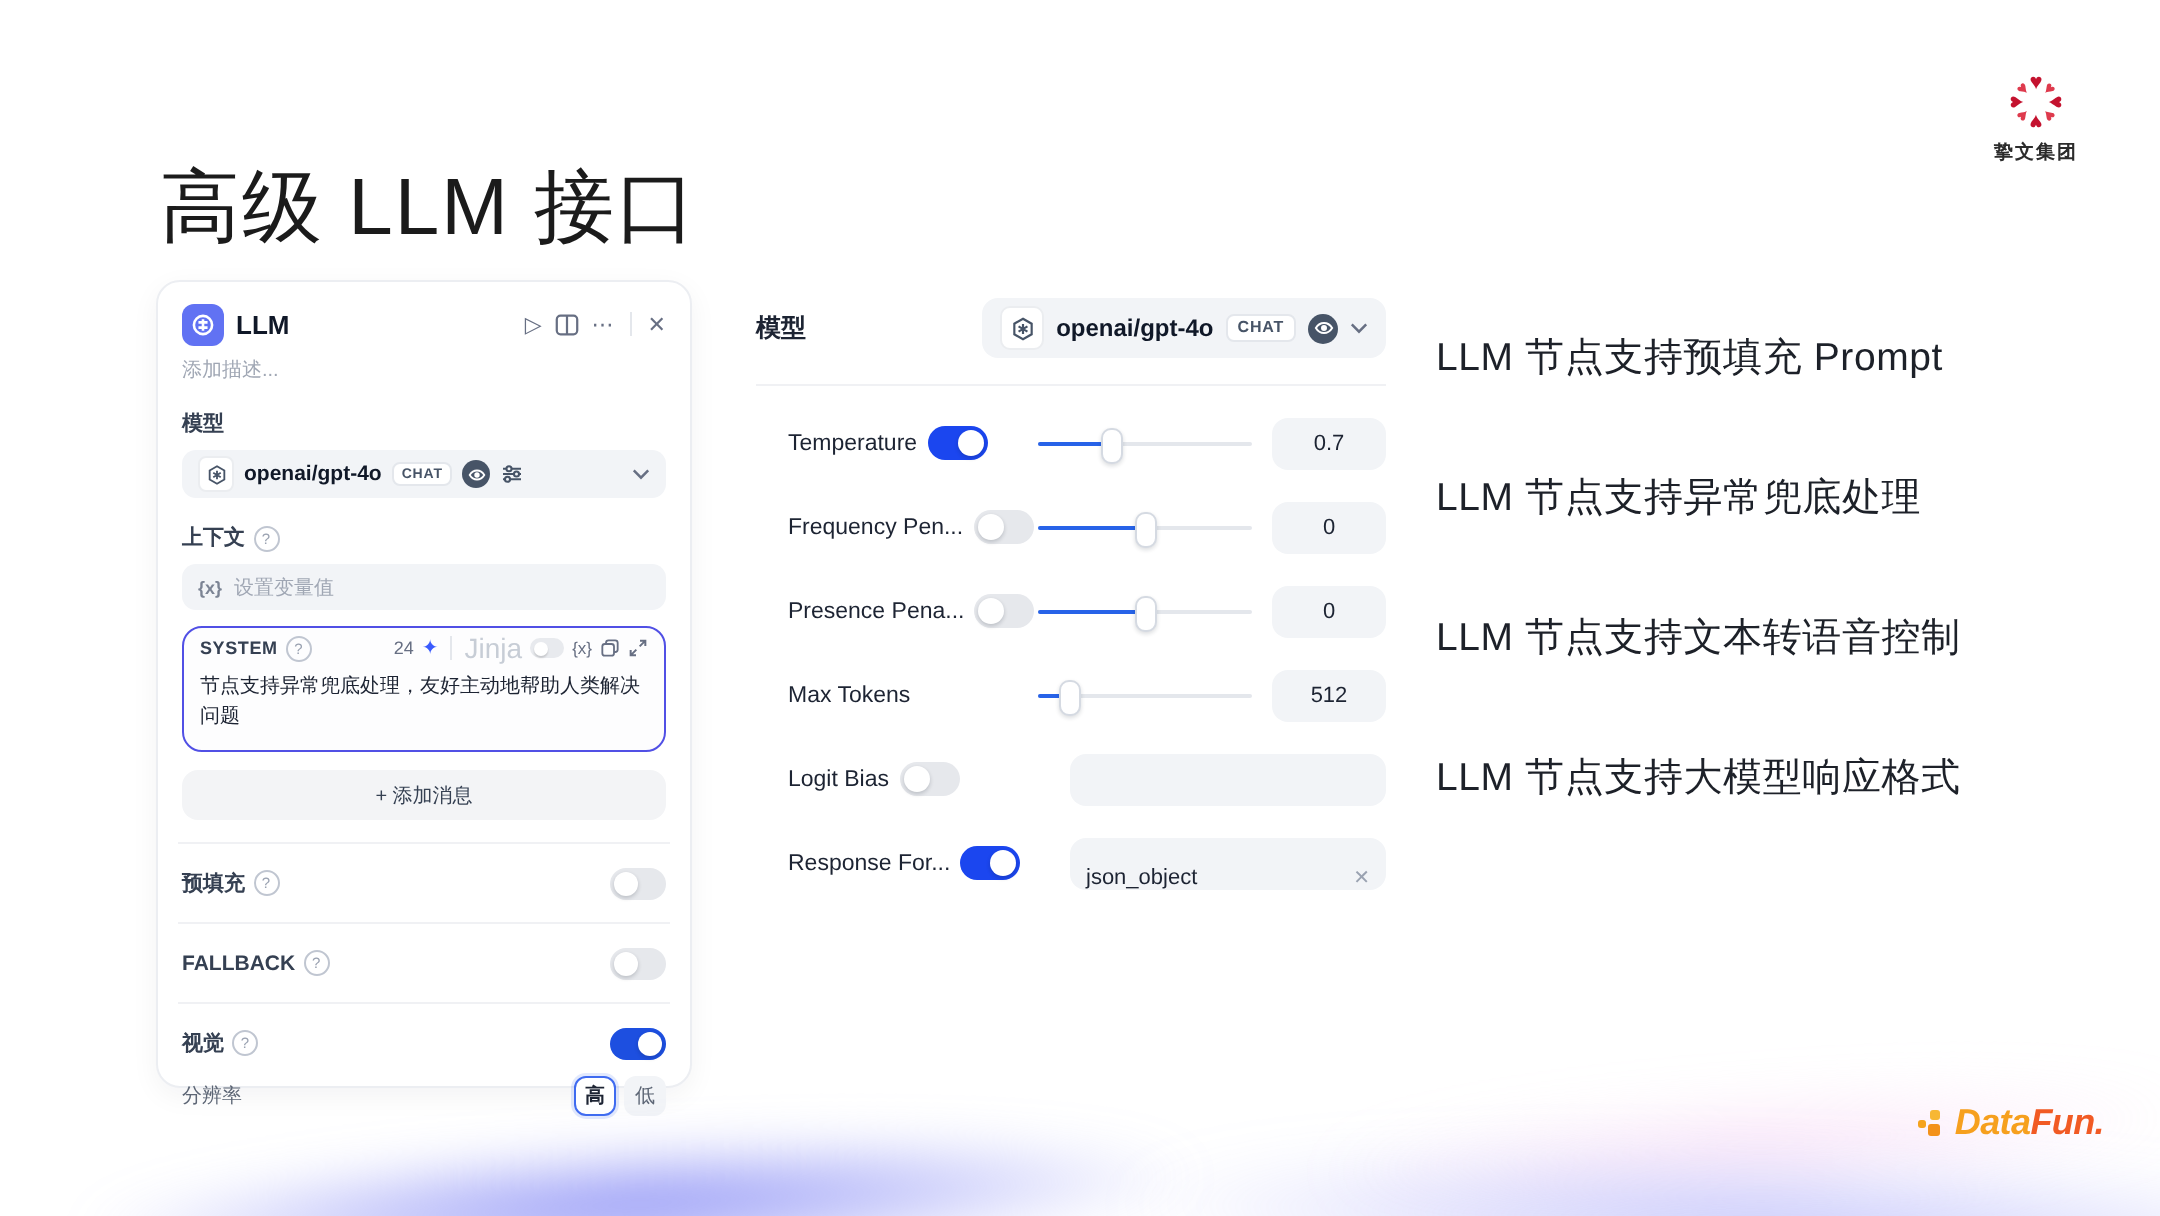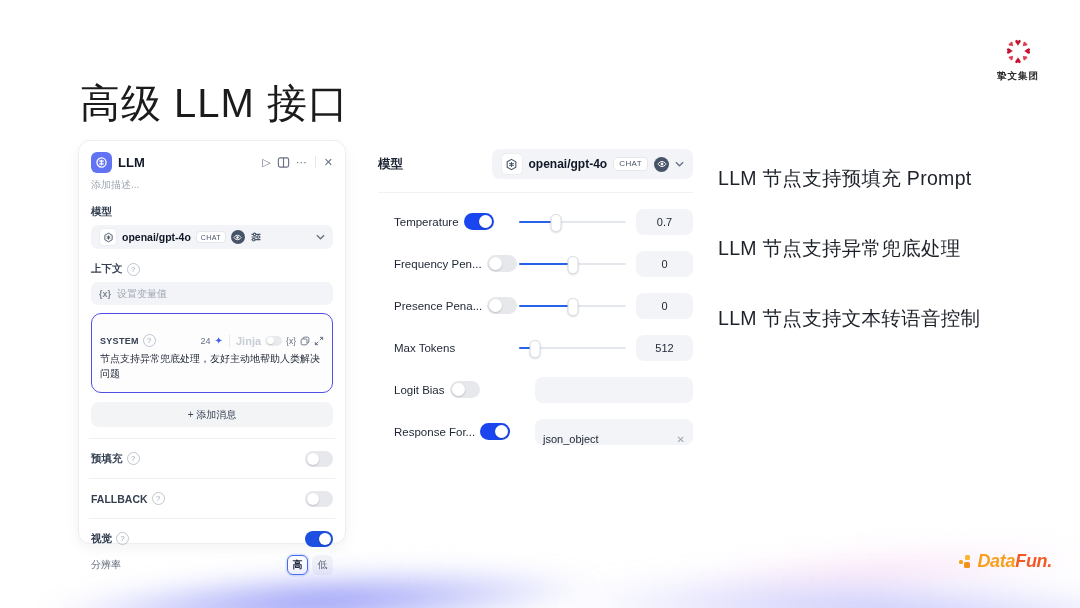--- a/index.html
+++ b/index.html
@@ -28,36 +28,36 @@
   .hsep{width:1px;height:12px;background:#e4e7ec;margin:0 2px;}
   .np-desc{margin-top:5px;font-size:10px;color:#a0a7b4;}
   .sec-label{margin-top:13px;font-size:10.5px;font-weight:700;color:#354052;display:flex;align-items:center;}
   .q{display:inline-flex;width:11px;height:11px;border:1px solid #c0c6d1;border-radius:50%;
      color:#9aa2b1;font-size:7.5px;align-items:center;justify-content:center;margin-left:4px;font-weight:400;}
   .np-select{margin-top:6px;height:24px;background:#f2f4f7;border-radius:7px;display:flex;
              align-items:center;gap:5px;padding:0 8px;cursor:pointer;}
   .prov-box{width:16px;height:16px;background:#fff;border:1px solid #ebedf0;border-radius:4px;
             display:flex;align-items:center;justify-content:center;flex:none;}
   .model-name{font-size:10.5px;font-weight:700;color:#101828;white-space:nowrap;}
-  .badge{font-size:7px;font-weight:400;letter-spacing:.4px;color:#475467;background:#fff;
+  .badge{font-size:7px;font-weight:700;letter-spacing:.4px;color:#475467;background:#fff;
          border:1px solid #e4e7ec;border-radius:4px;padding:1.5px 4px;line-height:1;}
   .eye-chip{width:14px;height:14px;border-radius:50%;background:#475467;display:flex;
             align-items:center;justify-content:center;flex:none;}
   .spacer{flex:1;}
   .var-bar{margin-top:6px;height:23px;background:#f2f4f7;border-radius:7px;display:flex;
            align-items:center;gap:6px;padding:0 8px;}
   .var-token{font-size:9px;color:#7c8494;font-weight:600;}
   .var-ph{font-size:10px;color:#a0a7b4;}
   .sys-box{margin-top:8px;border:1.5px solid #5150e5;border-radius:10px;background:#fdfdfe;
-           height:80px;box-sizing:border-box;padding:20px 8px;}
+           height:63px;box-sizing:border-box;padding:2px 8px;}
   .sys-head{display:flex;align-items:center;gap:4px;}
   .sys-role{font-size:9px;font-weight:700;color:#354052;letter-spacing:.3px;display:flex;align-items:center;}
   .sys-count{font-size:9px;color:#676f83;margin-left:auto;}
   .sparkle{font-size:10px;color:#3a5bfd;}
-  .jinja{font-size:11px;color:#c7cdd6;font-weight:700;}
+  .jinja{font-size:14px;color:#c7cdd6;font-weight:400;}
   .mini-toggle{width:17px;height:10px;border-radius:6px;background:#e8eaee;position:relative;flex:none;}
   .mini-toggle .knob{position:absolute;top:1.5px;left:2px;width:7px;height:7px;border-radius:50%;background:#fff;box-shadow:0 1px 1px rgba(0,0,0,.15);}
   .sys-tools{font-size:8.5px;color:#676f83;display:flex;align-items:center;}
   .sys-text{margin-top:5px;font-size:10px;color:#1d2433;line-height:1.45;}
   .add-msg{margin-top:9px;height:25px;background:#f3f4f6;border-radius:8px;display:flex;
            align-items:center;justify-content:center;font-size:10px;color:#354052;cursor:pointer;}
   .np-div{height:1px;background:#f0f1f4;margin:11px -2px;}
   .toggle-row{display:flex;align-items:center;justify-content:space-between;height:17px;}
   .toggle{width:28px;height:16px;border-radius:9px;background:#e6e8ec;position:relative;cursor:pointer;flex:none;}
   .toggle .knob{position:absolute;top:2px;left:2px;width:12px;height:12px;border-radius:50%;background:#fff;box-shadow:0 1px 2px rgba(16,24,40,.2);}
@@ -382,20 +382,21 @@
             <span class="clear">✕</span>
           </div>
         </div>
       </div>
   </div>
 
   <div class="bullets" id="bullets">
       <div class="bullet">LLM 节点支持预填充 Prompt</div>
       <div class="bullet">LLM 节点支持异常兜底处理</div>
       <div class="bullet">LLM 节点支持文本转语音控制</div>
+      <div class="bullet">LLM 节点支持大模型响应格式</div>
     </div>
 
   <div class="swoosh-c"></div>
   <div class="swoosh-a"></div>
   <div class="swoosh-b"></div>
   <div class="datafun">
     <span class="px">
         <span class="p1"></span>
         <span class="p2"></span>
         <span class="p3"></span>

